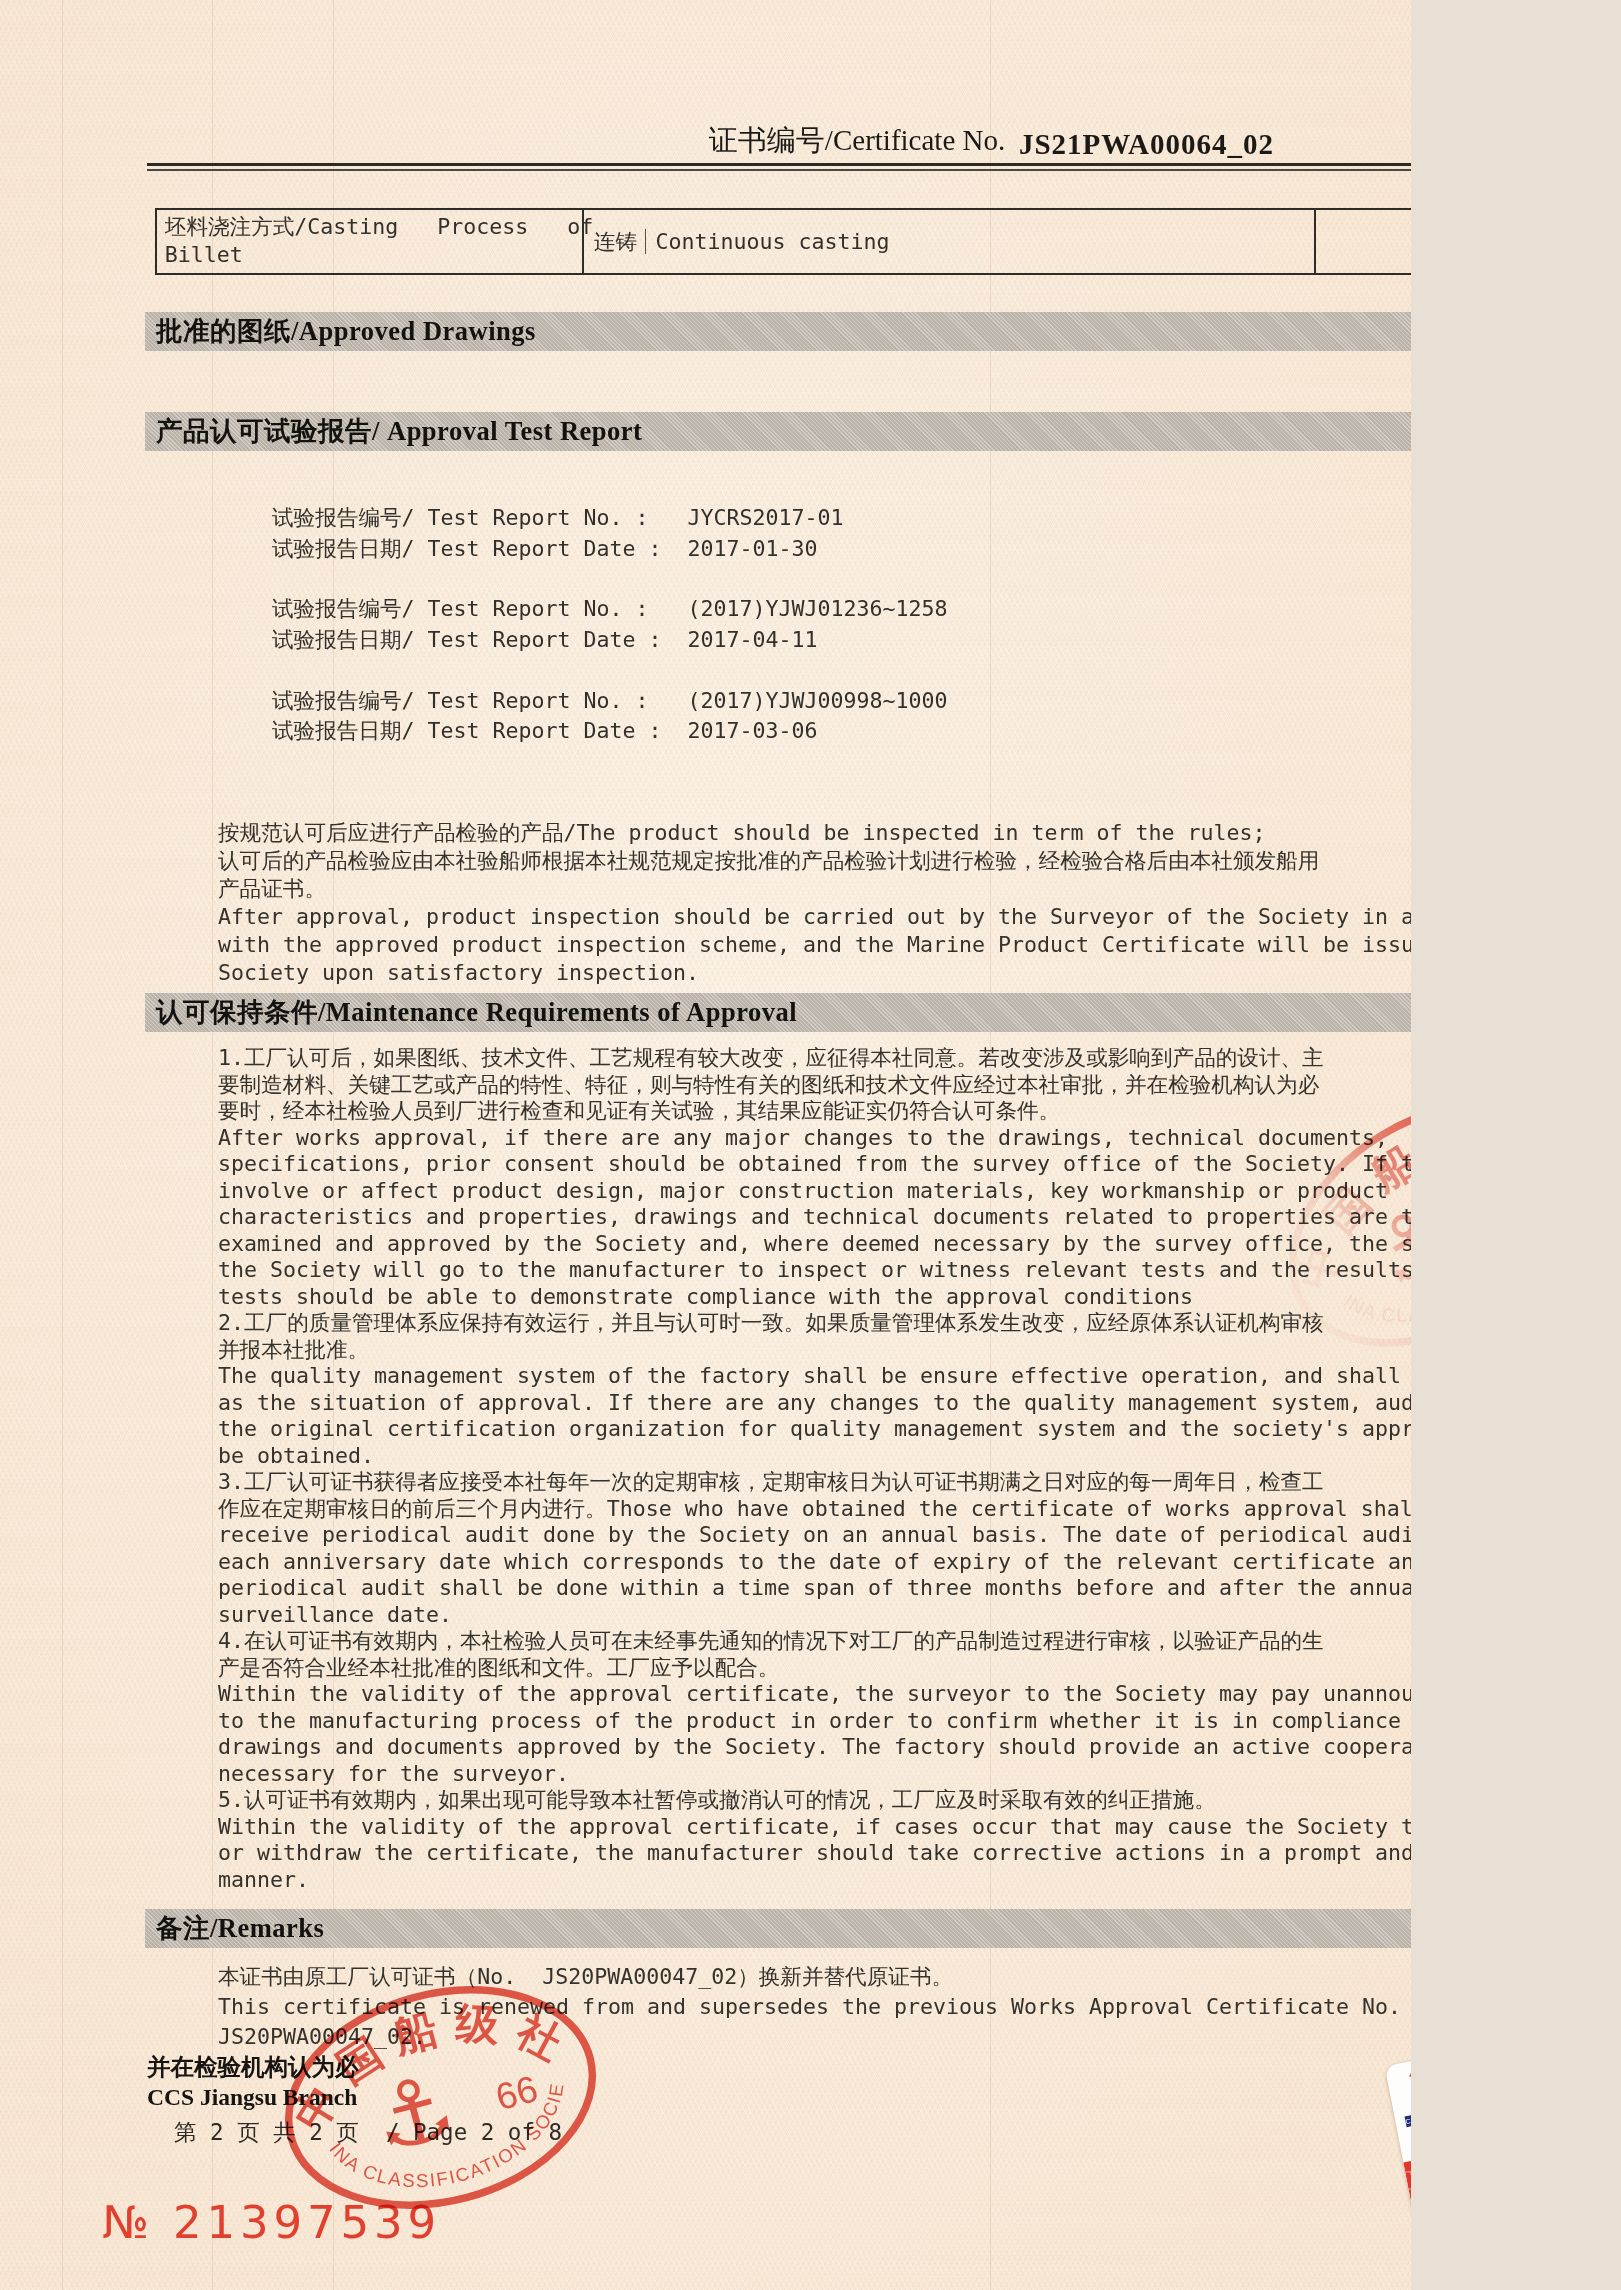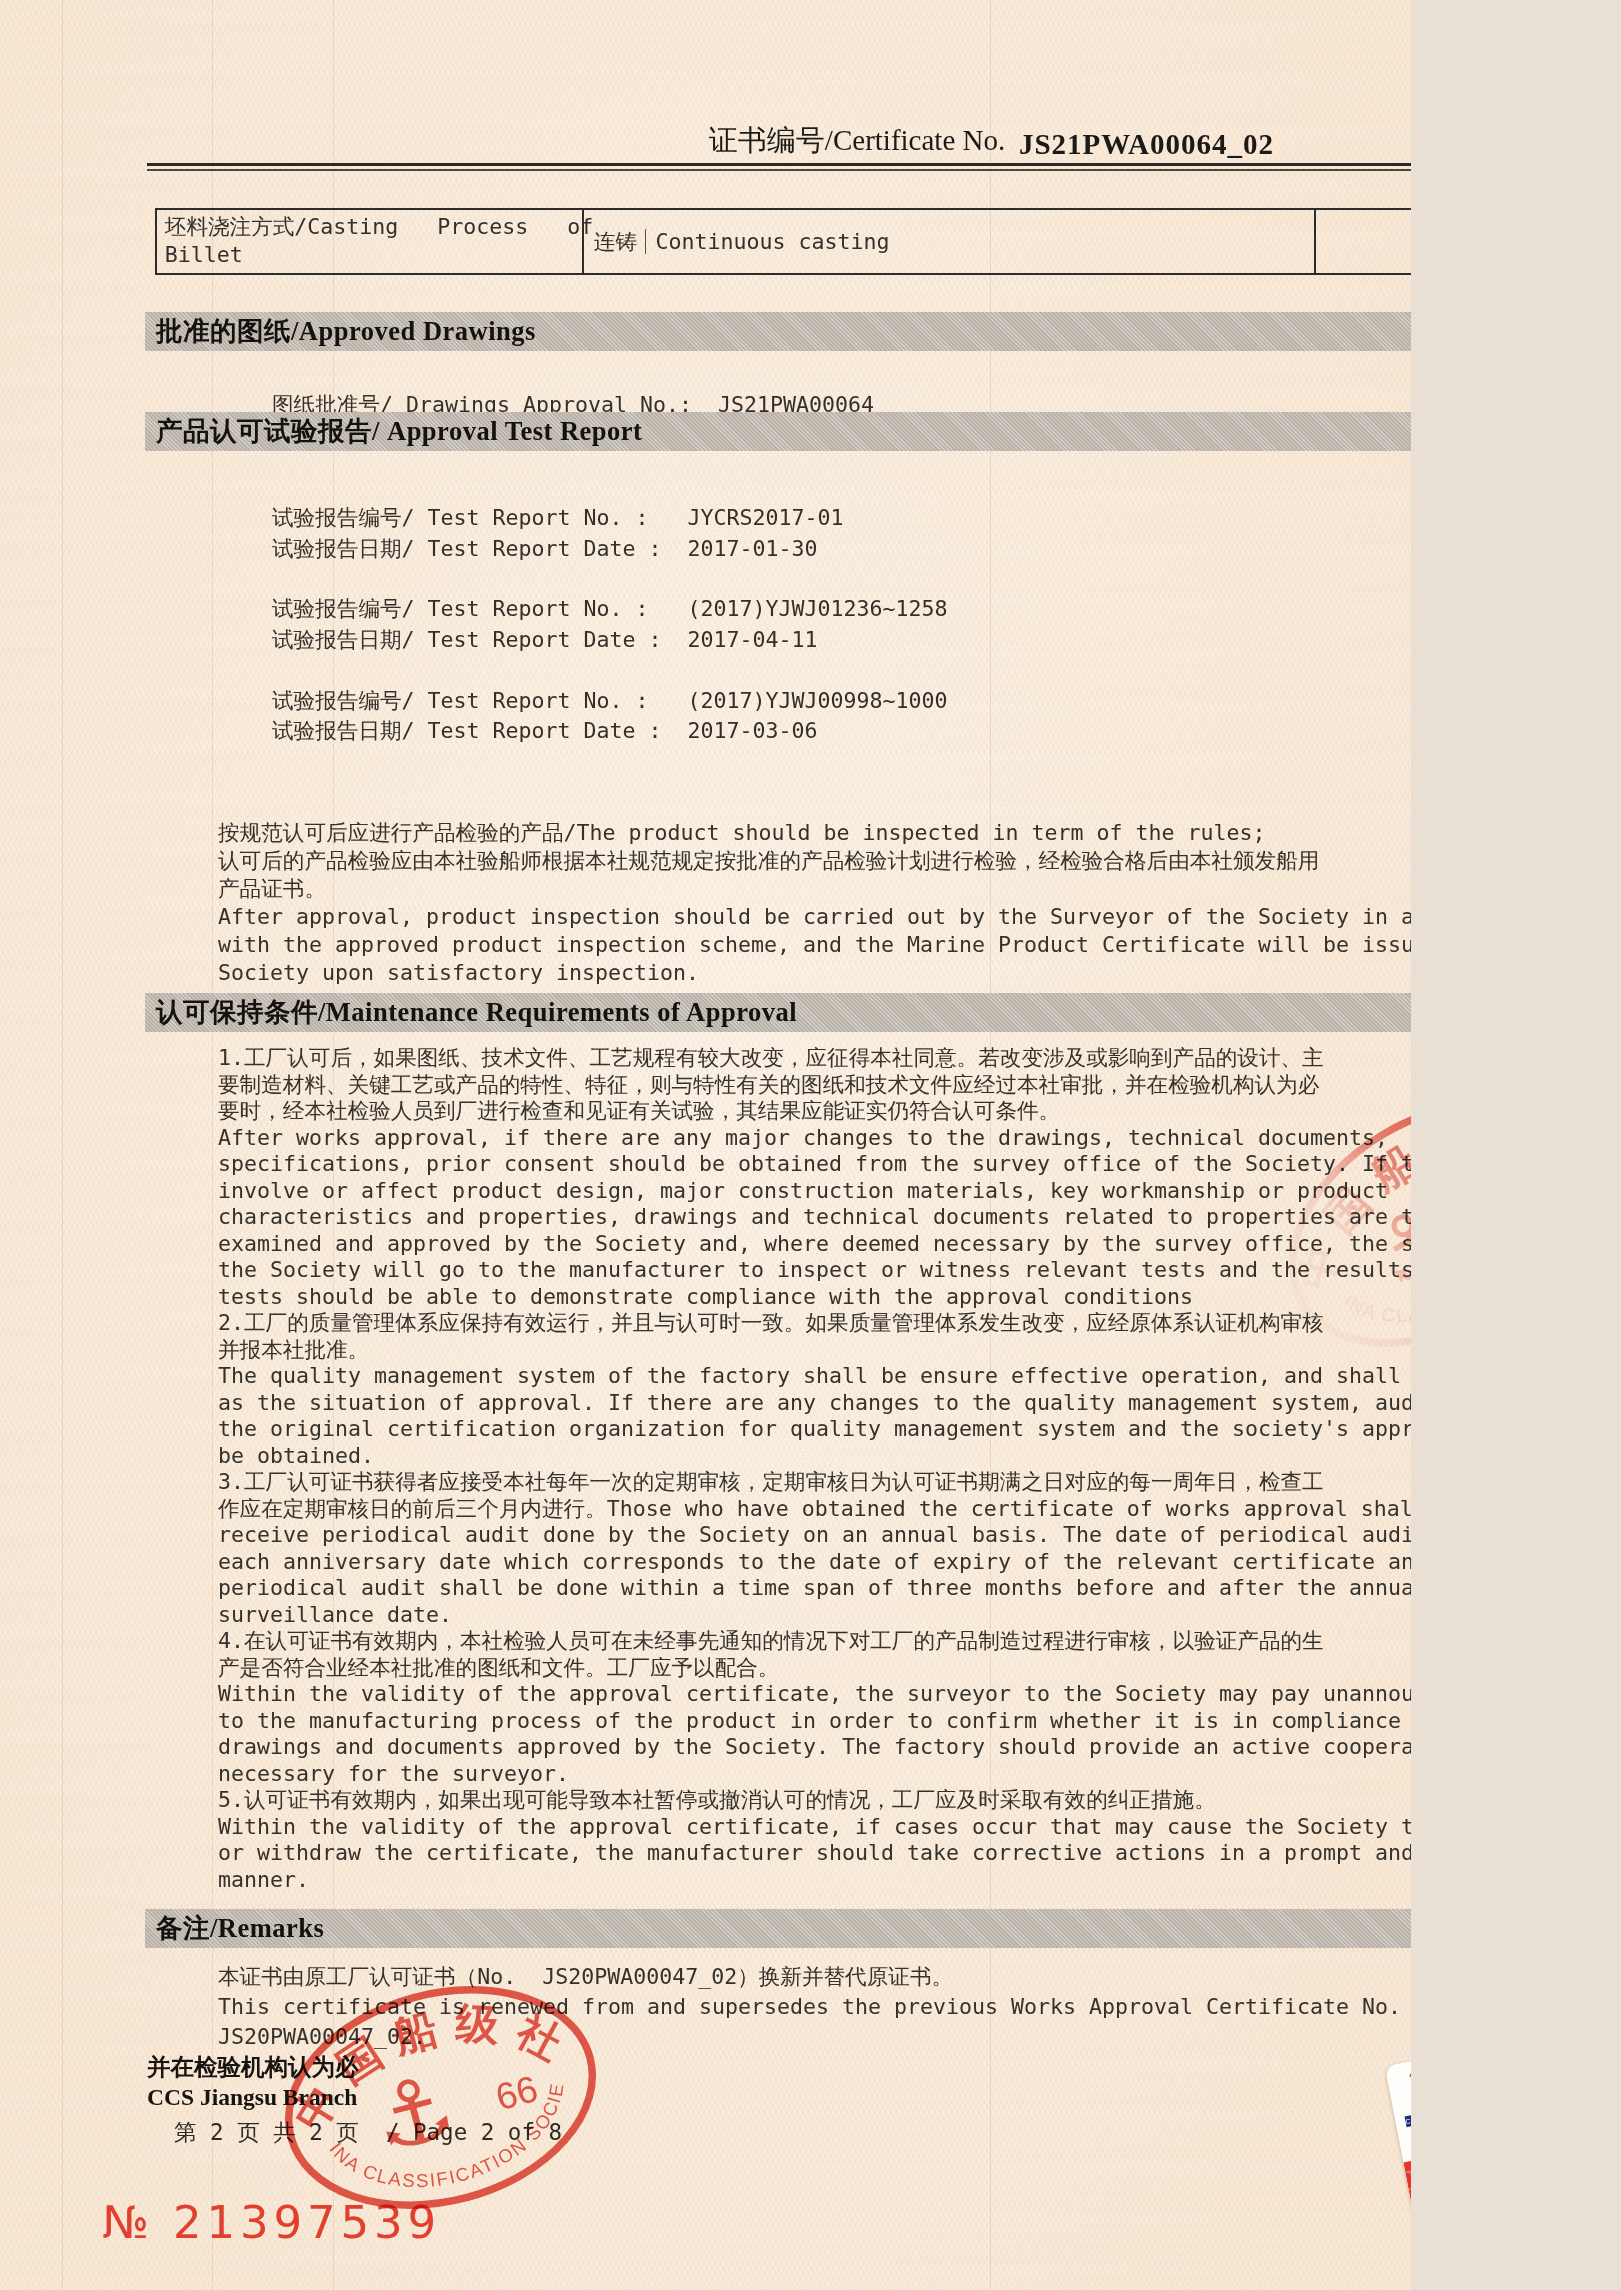--- a/index.html
+++ b/index.html
@@ -93,23 +93,20 @@
     <div class="c1">坯料浇注方式/Casting   Process   of
 Billet</div>
     <div class="c2">
       <span class="cn">连铸</span>
       <span class="en">Continuous casting</span>
     </div>
     <div class="c3"></div>
   </div>
 
   <div class="bar" style="top:312px">批准的图纸/Approved Drawings</div>
-  <div class="mono-line" style="left:220px;top:365px">
-    <span>图纸批准号/ Drawings Approval No.:</span><span>  </span><span>JS21PWA00064</span>
-  </div>
 
   <div class="bar" style="top:412px">产品认可试验报告/ Approval Test Report</div>
 
   <div class="mono-line report-row" style="left:220px;top:478px">
     <span>试验报告编号/ Test Report No. :</span><span>   </span><span>JYCRS2017-01</span>
   </div>
   <div class="mono-line report-row" style="left:220px;top:509px">
     <span>试验报告日期/ Test Report Date :</span><span>  </span><span>2017-01-30</span>
   </div>
 

